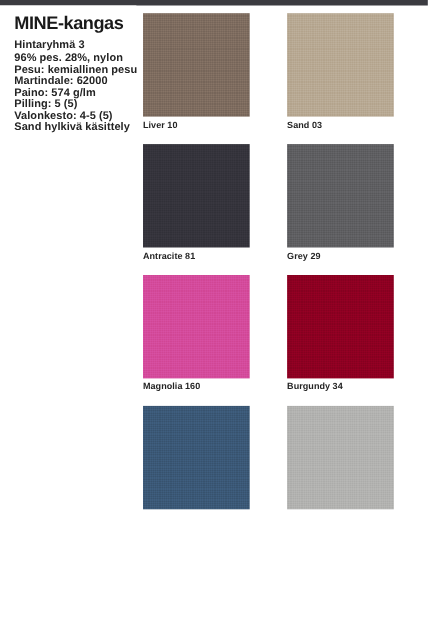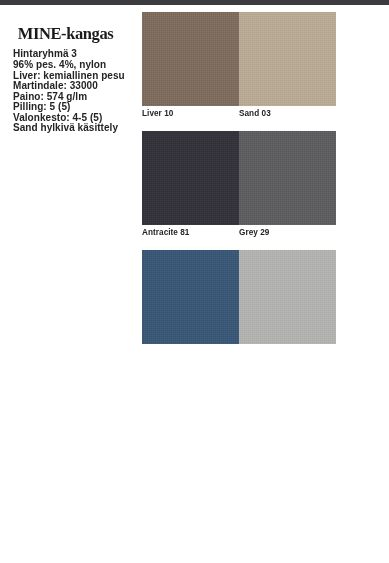--- a/index.html
+++ b/index.html
@@ -38,29 +38,28 @@
     left: 0;
     top: 5px;
     width: 124px;
     height: 558px;
     box-sizing: border-box;
     padding: 8px 6px 0 13px;
     background: #ffffff;
   }
 
   .brand-title {
-    font-family: Liberation Serif, serif;
+    font-family: Liberation Sans, sans-serif;
     font-weight: bold;
     font-size: 16.5px;
     letter-spacing: -0.4px;
     color: #1a1a1a;
     line-height: 1.05;
-    margin: 12px 0 7px 0;
+    margin: 0 0 7px 0;
     white-space: nowrap;
-    text-align: center;
   }
 
   .spec-list {
     list-style: none;
     margin: 0;
     padding: 0;
   }
 
   .spec-list li {
     font-family: "Liberation Sans", sans-serif;
@@ -75,22 +74,22 @@
   
   .swatch-grid {
     position: absolute;
     left: 130px;
     top: 12px;
     width: 248px;
   }
 
   .swatch-row {
     display: flex;
+    gap: 34px;
     margin-bottom: 11px;
-    margin-left: 12px;
   }
 
   .swatch-cell {
     width: 97px;
   }
 
   .swatch-chip {
     width: 97px;
     height: 94px;
     position: relative;
@@ -125,23 +124,23 @@
 <body>
 
 <div id="page">
 
   <div class="top-bar" style="background-color: rgb(59, 59, 64);"></div>
 
   <div class="info-panel">
     <div class="brand-title">MINE-kangas</div>
     <ul class="spec-list">
       <li>Hintaryhmä 3</li>
-      <li>96% pes. 4%, nylon</li>
-      <li>Liver: kemiallinen pesu</li>
-      <li>Martindale: 33000</li>
+      <li>96% pes. 28%, nylon</li>
+      <li>Pesu: kemiallinen pesu</li>
+      <li>Martindale: 62000</li>
       <li>Paino: 574 g/lm</li>
       <li>Pilling: 5 (5)</li>
       <li>Valonkesto: 4-5 (5)</li>
       <li>Sand hylkivä käsittely</li>
     </ul>
   </div>
 
   <div class="swatch-grid">
 
     <div class="swatch-row">
@@ -160,20 +159,30 @@
       <div class="swatch-cell">
         <div class="swatch-chip" style="background-color: rgb(52, 51, 59);"></div>
         <div class="swatch-label">Antracite 81</div>
       </div>
       <div class="swatch-cell">
         <div class="swatch-chip" style="background-color: rgb(93, 93, 96);"></div>
         <div class="swatch-label">Grey 29</div>
       </div>
     </div>
 
+    <div class="swatch-row">
+      <div class="swatch-cell">
+        <div class="swatch-chip" style="background-color: rgb(212, 74, 155);"></div>
+        <div class="swatch-label">Magnolia 160</div>
+      </div>
+      <div class="swatch-cell">
+        <div class="swatch-chip" style="background-color: rgb(140, 0, 33);"></div>
+        <div class="swatch-label">Burgundy 34</div>
+      </div>
+    </div>
 
     <div class="swatch-row">
       <div class="swatch-cell">
         <div class="swatch-chip" style="background-color: rgb(58, 87, 117);"></div>
 
       </div>
       <div class="swatch-cell">
         <div class="swatch-chip" style="background-color: rgb(177, 177, 175);"></div>
 
       </div>

